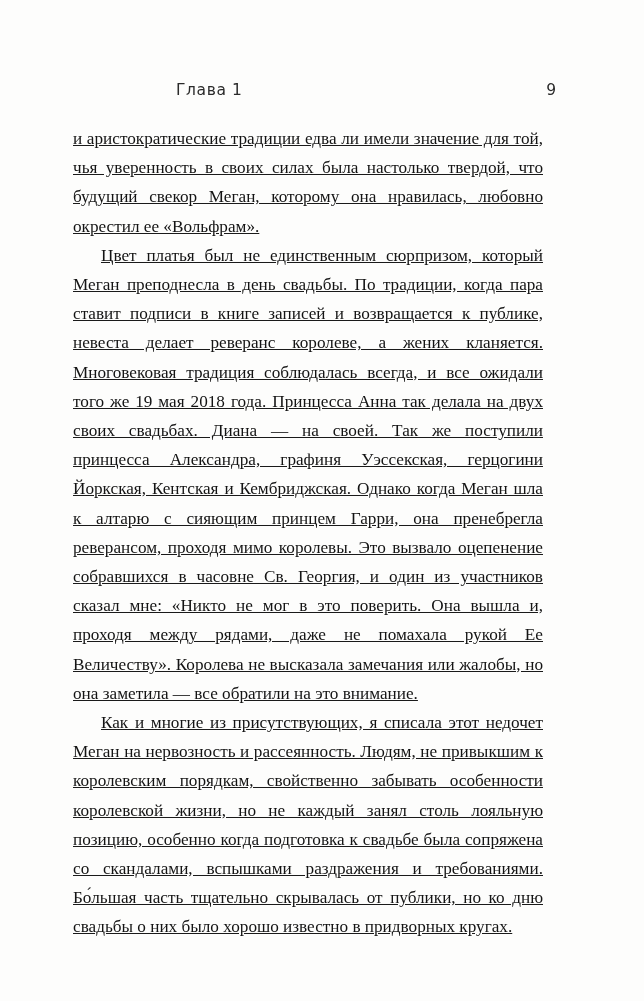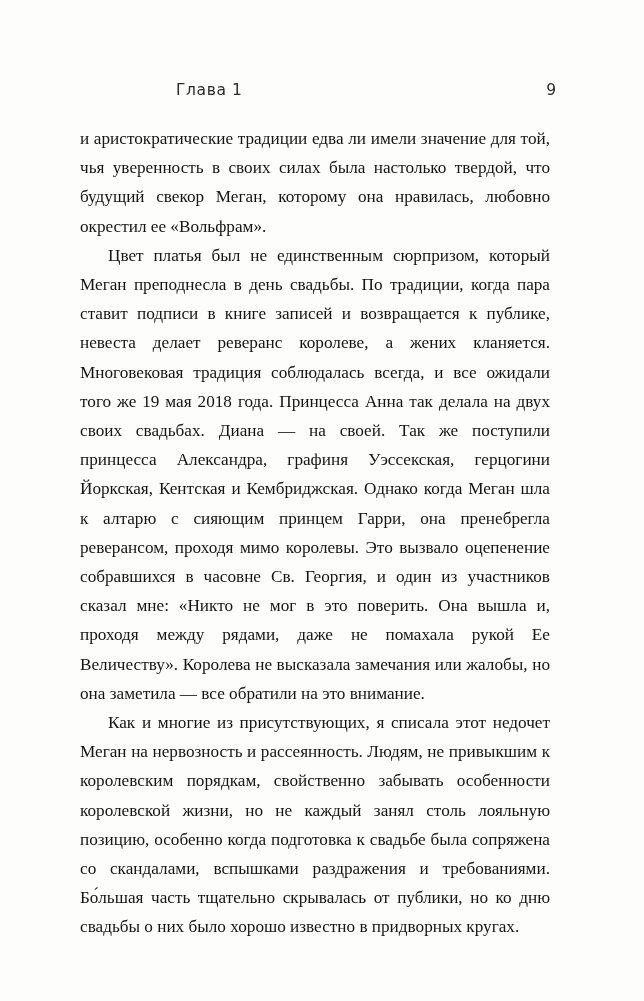--- a/index.html
+++ b/index.html
@@ -34,22 +34,23 @@
     padding-left: 88px;
   }
   .page-number {
     font-family: "DejaVu Sans", "Liberation Sans", sans-serif;
     font-size: 15.5px;
     color: #2b2b2b;
   }
   .body-text {
     position: absolute;
     top: 124px;
-    left: 80px;
+    left: 73px;
     width: 470px;
+    text-decoration: underline;
   }
   .body-text p {
     margin: 0;
     font-size: 17.2px;
     line-height: 29.2px;
     text-align: justify;
     text-justify: inter-word;
     color: #141414;
     hyphens: manual;
   }

